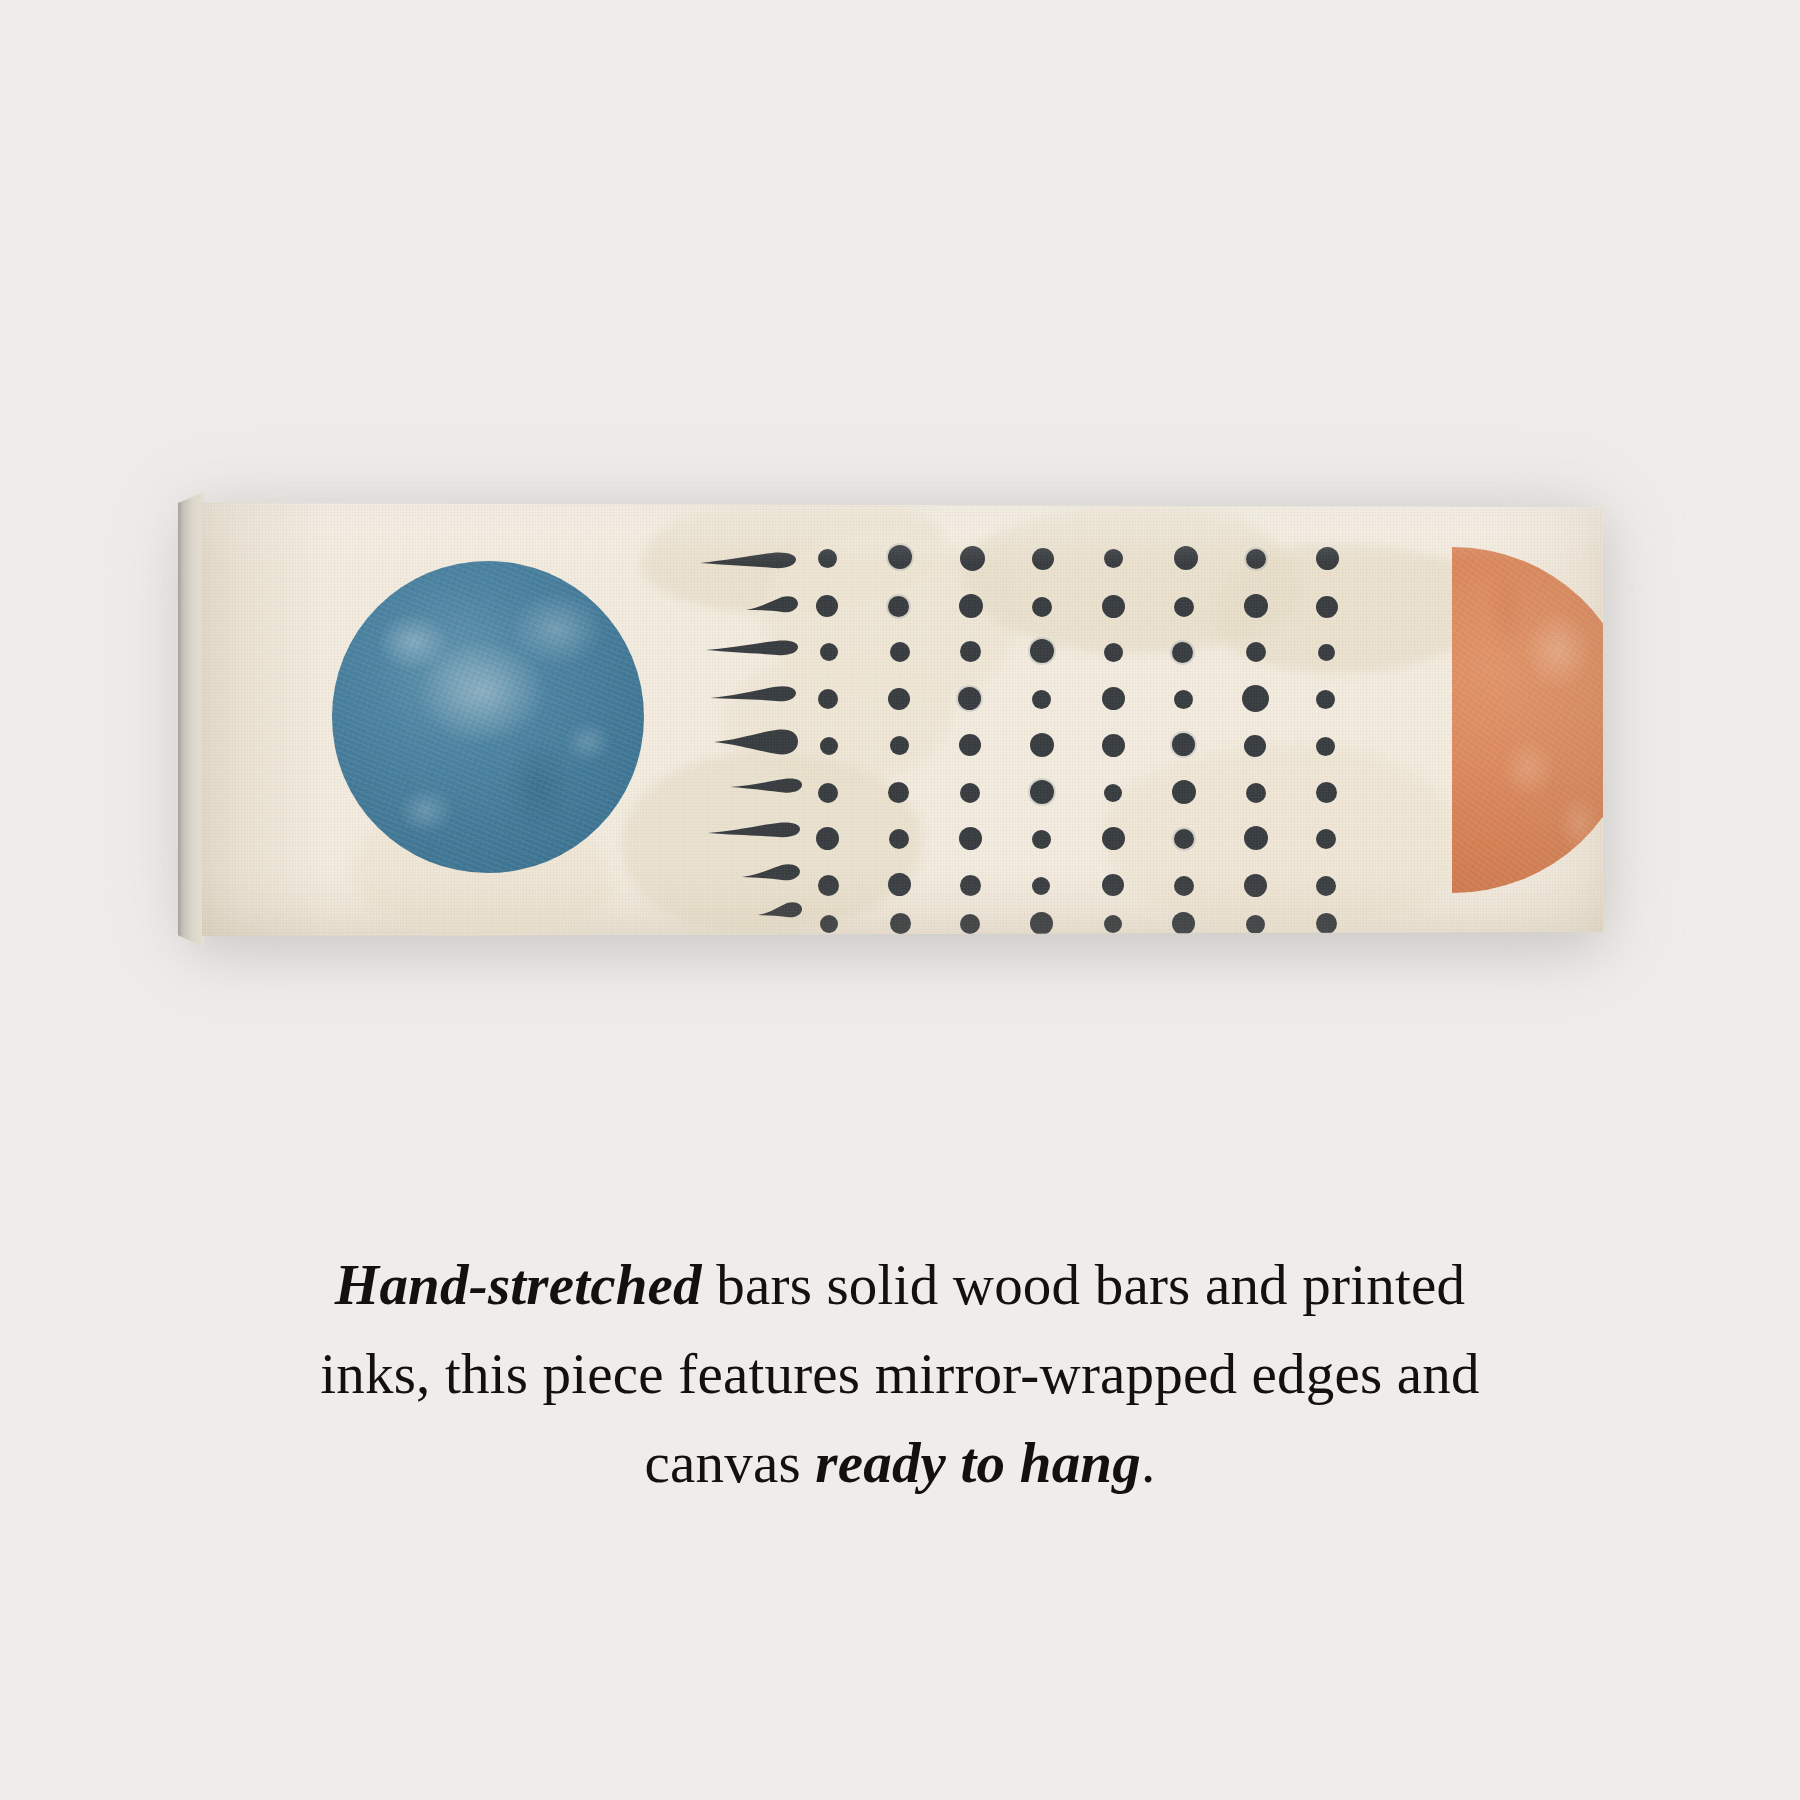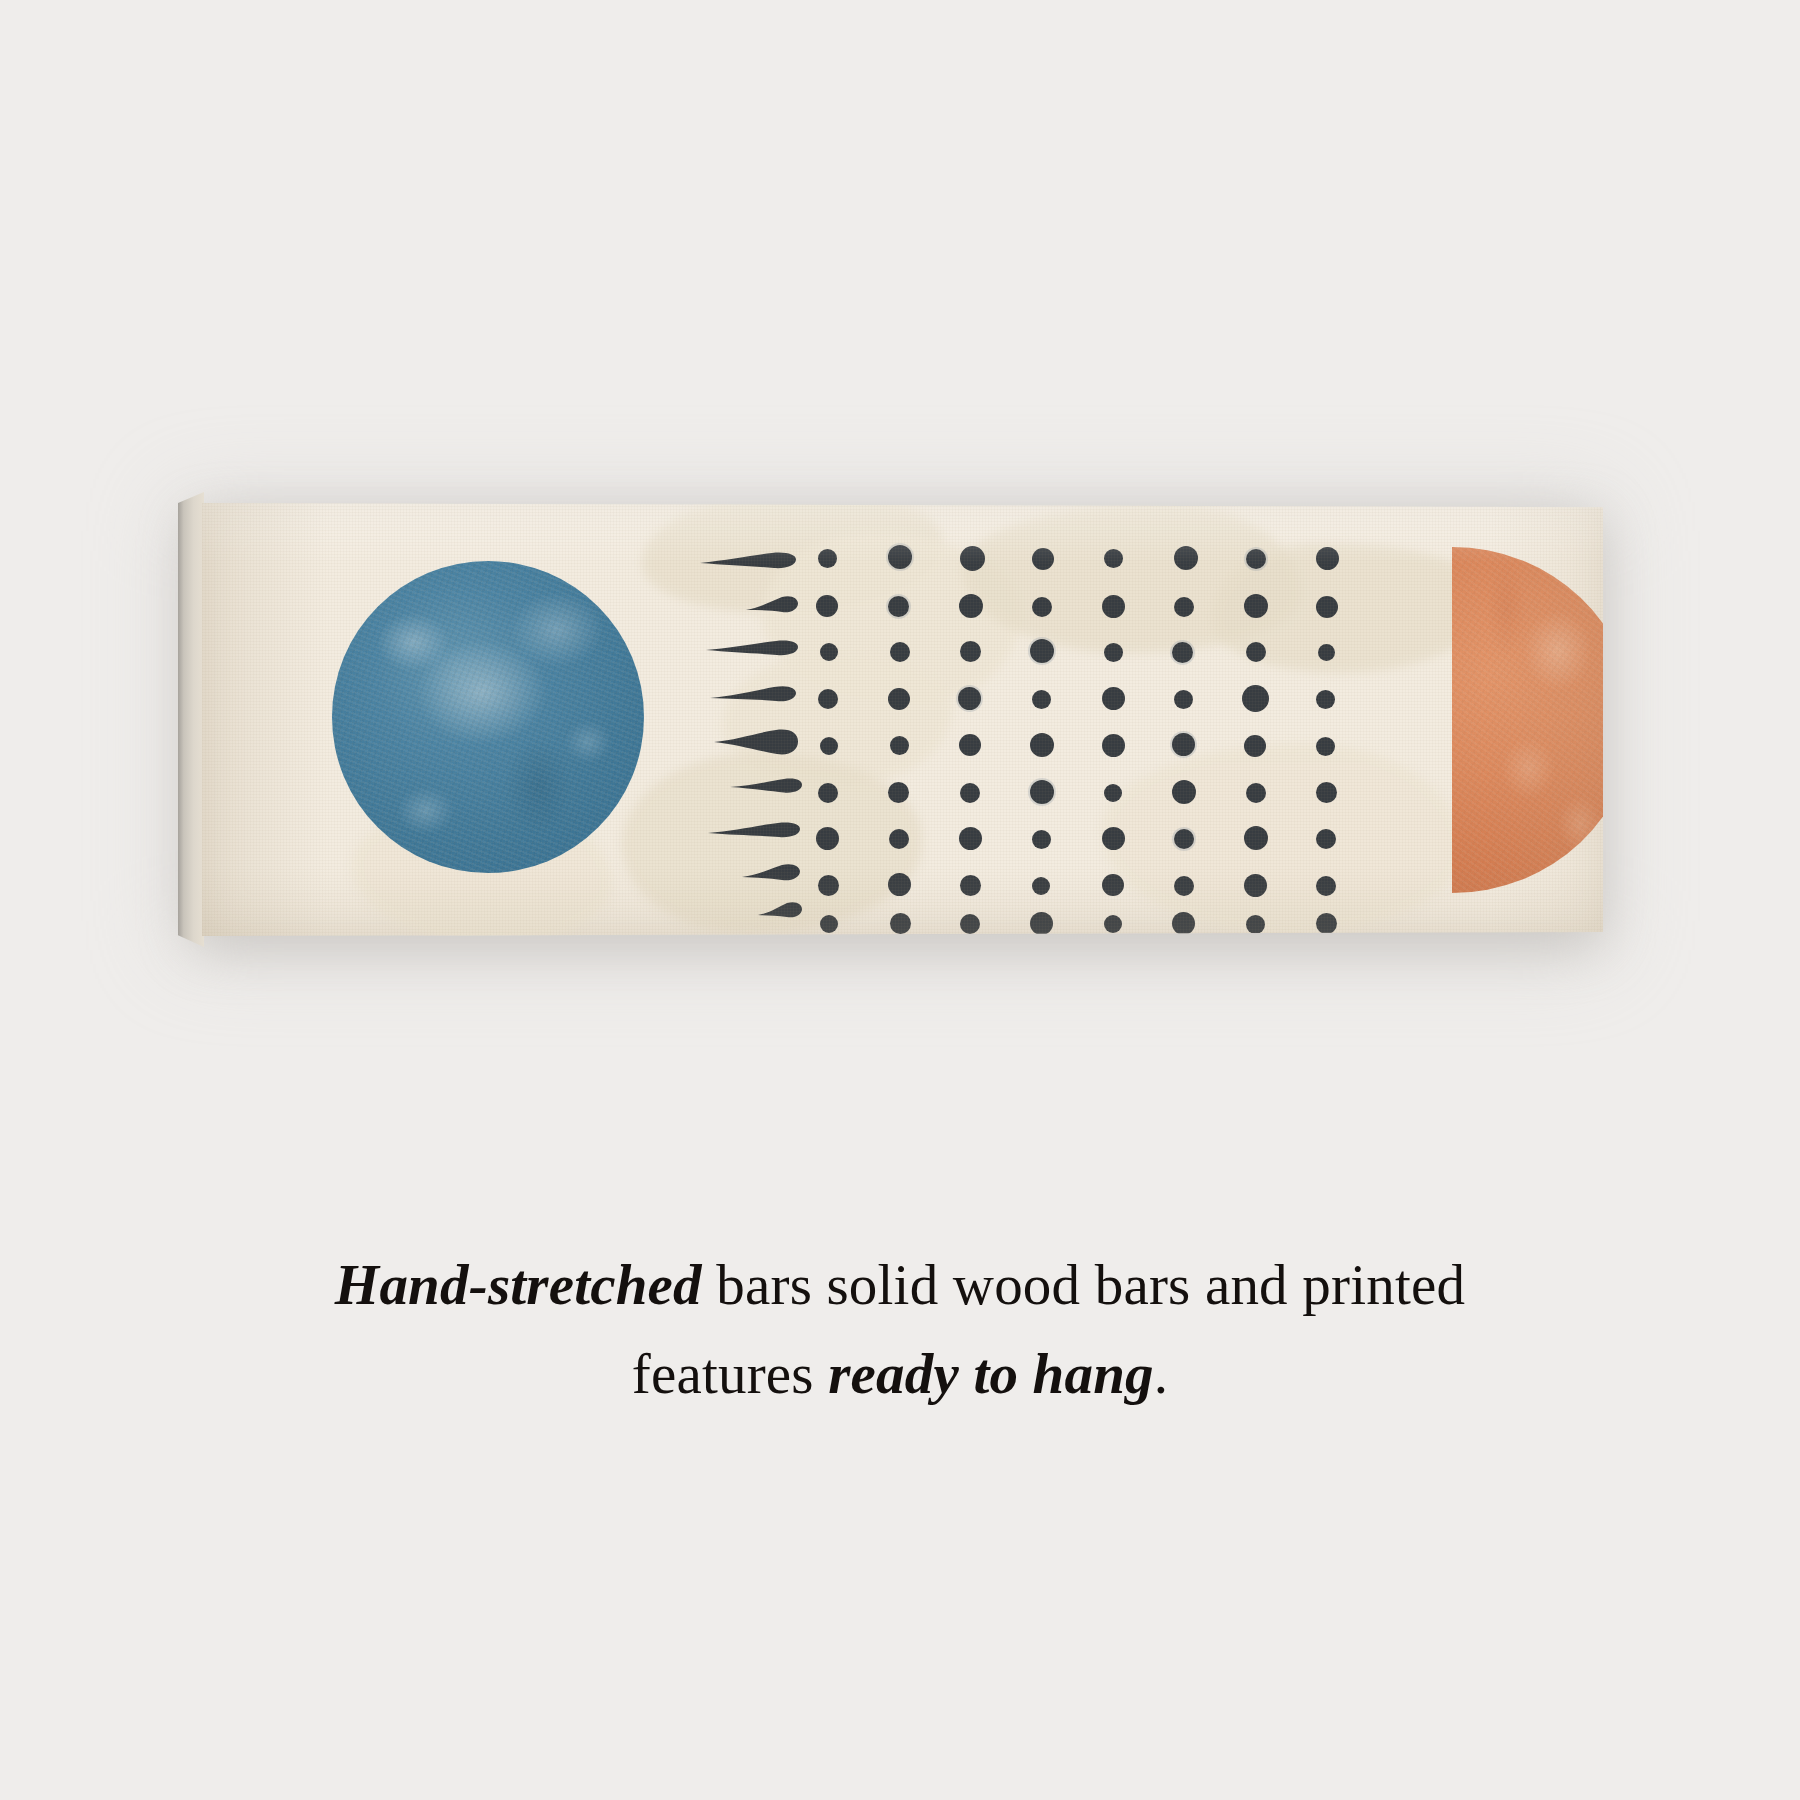--- a/index.html
+++ b/index.html
@@ -356,16 +356,17 @@
         <div class="grain"></div>
       </div>
 
       <div class="face-vignette"></div>
       <div class="linen"></div>
     </div>
   </div>
 
   <div class="blurb">
     <span class="line"><i>Hand-stretched</i><span> bars solid wood bars and printed</span></span>
-    <span class="line"><span>features </span><i>ready to hang</i><span>.</span></span>
+    <span class="line"><span>inks, this piece features mirror-wrapped edges and</span></span>
+    <span class="line"><span>canvas </span><i>ready to hang</i><span>.</span></span>
   </div>
 
 </div>
 
 </body></html>

